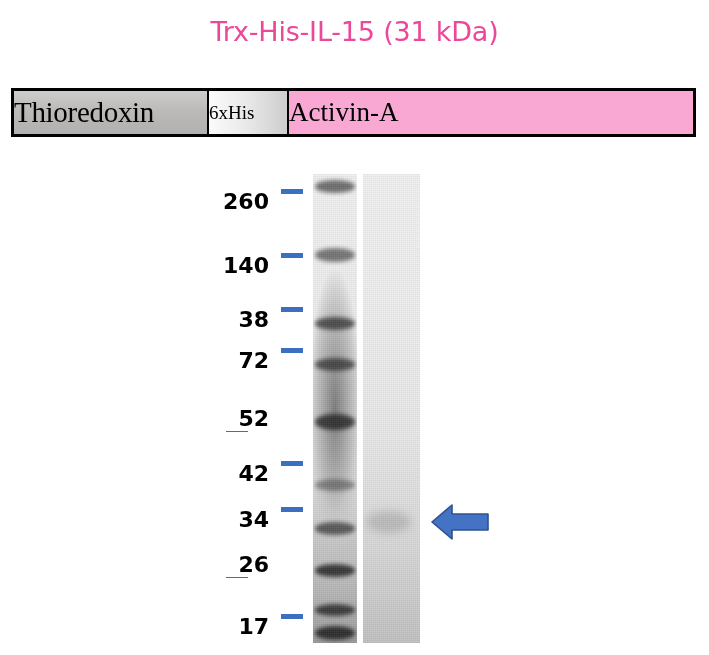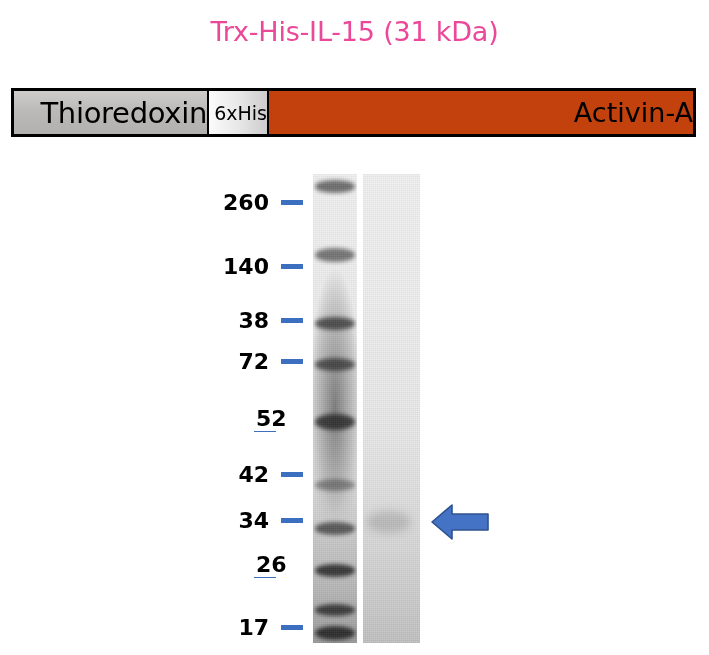--- a/index.html
+++ b/index.html
@@ -38,62 +38,62 @@
     height: 49px;
     border: 3px solid #000000;
     box-sizing: border-box;
     display: flex;
     align-items: stretch;
     overflow: hidden;
   }
   .domain-box {
     display: flex;
     align-items: center;
-    justify-content: flex-end;
+    justify-content: flex-start;
     box-sizing: border-box;
     overflow: hidden;
     white-space: nowrap;
     color: #000000;
+    font-family: Liberation Serif, serif;
   }
   #domain-thioredoxin {
     width: 195px;
     background: linear-gradient(to bottom, #cfcdcb 0%, #bcbab8 45%, #b2b0ae 100%);
     border-right: 2px solid #000000;
     font-size: 29px;
     letter-spacing: -0.3px;
   }
   #domain-6xhis {
-    width: 60px;
+    width: 80px;
     background: linear-gradient(to right, #fbfbfb 0%, #e8e8e8 50%, #cdcdcd 100%);
     border-right: 2px solid #000000;
     font-size: 19px;
   }
   #domain-activin {
     flex: 1 1 auto;
-    background: #c2410c;
+    background: #f9a8d4;
     font-size: 27px;
   }
 
   
   #gel-area {
     position: absolute;
     left: 0;
     top: 0;
     width: 709px;
     height: 655px;
   }
 
   
   .ladder-marker {
     position: absolute;
     left: 214px;
     width: 90px;
     height: 26px;
     display: flex;
-    align-items: center;
   }
   .ladder-label {
     width: 55px;
     text-align: right;
     font-size: 22px;
     font-weight: bold;
     color: #000000;
     font-family: "DejaVu Sans", "Liberation Sans", sans-serif;
   }
   .ladder-tick {

